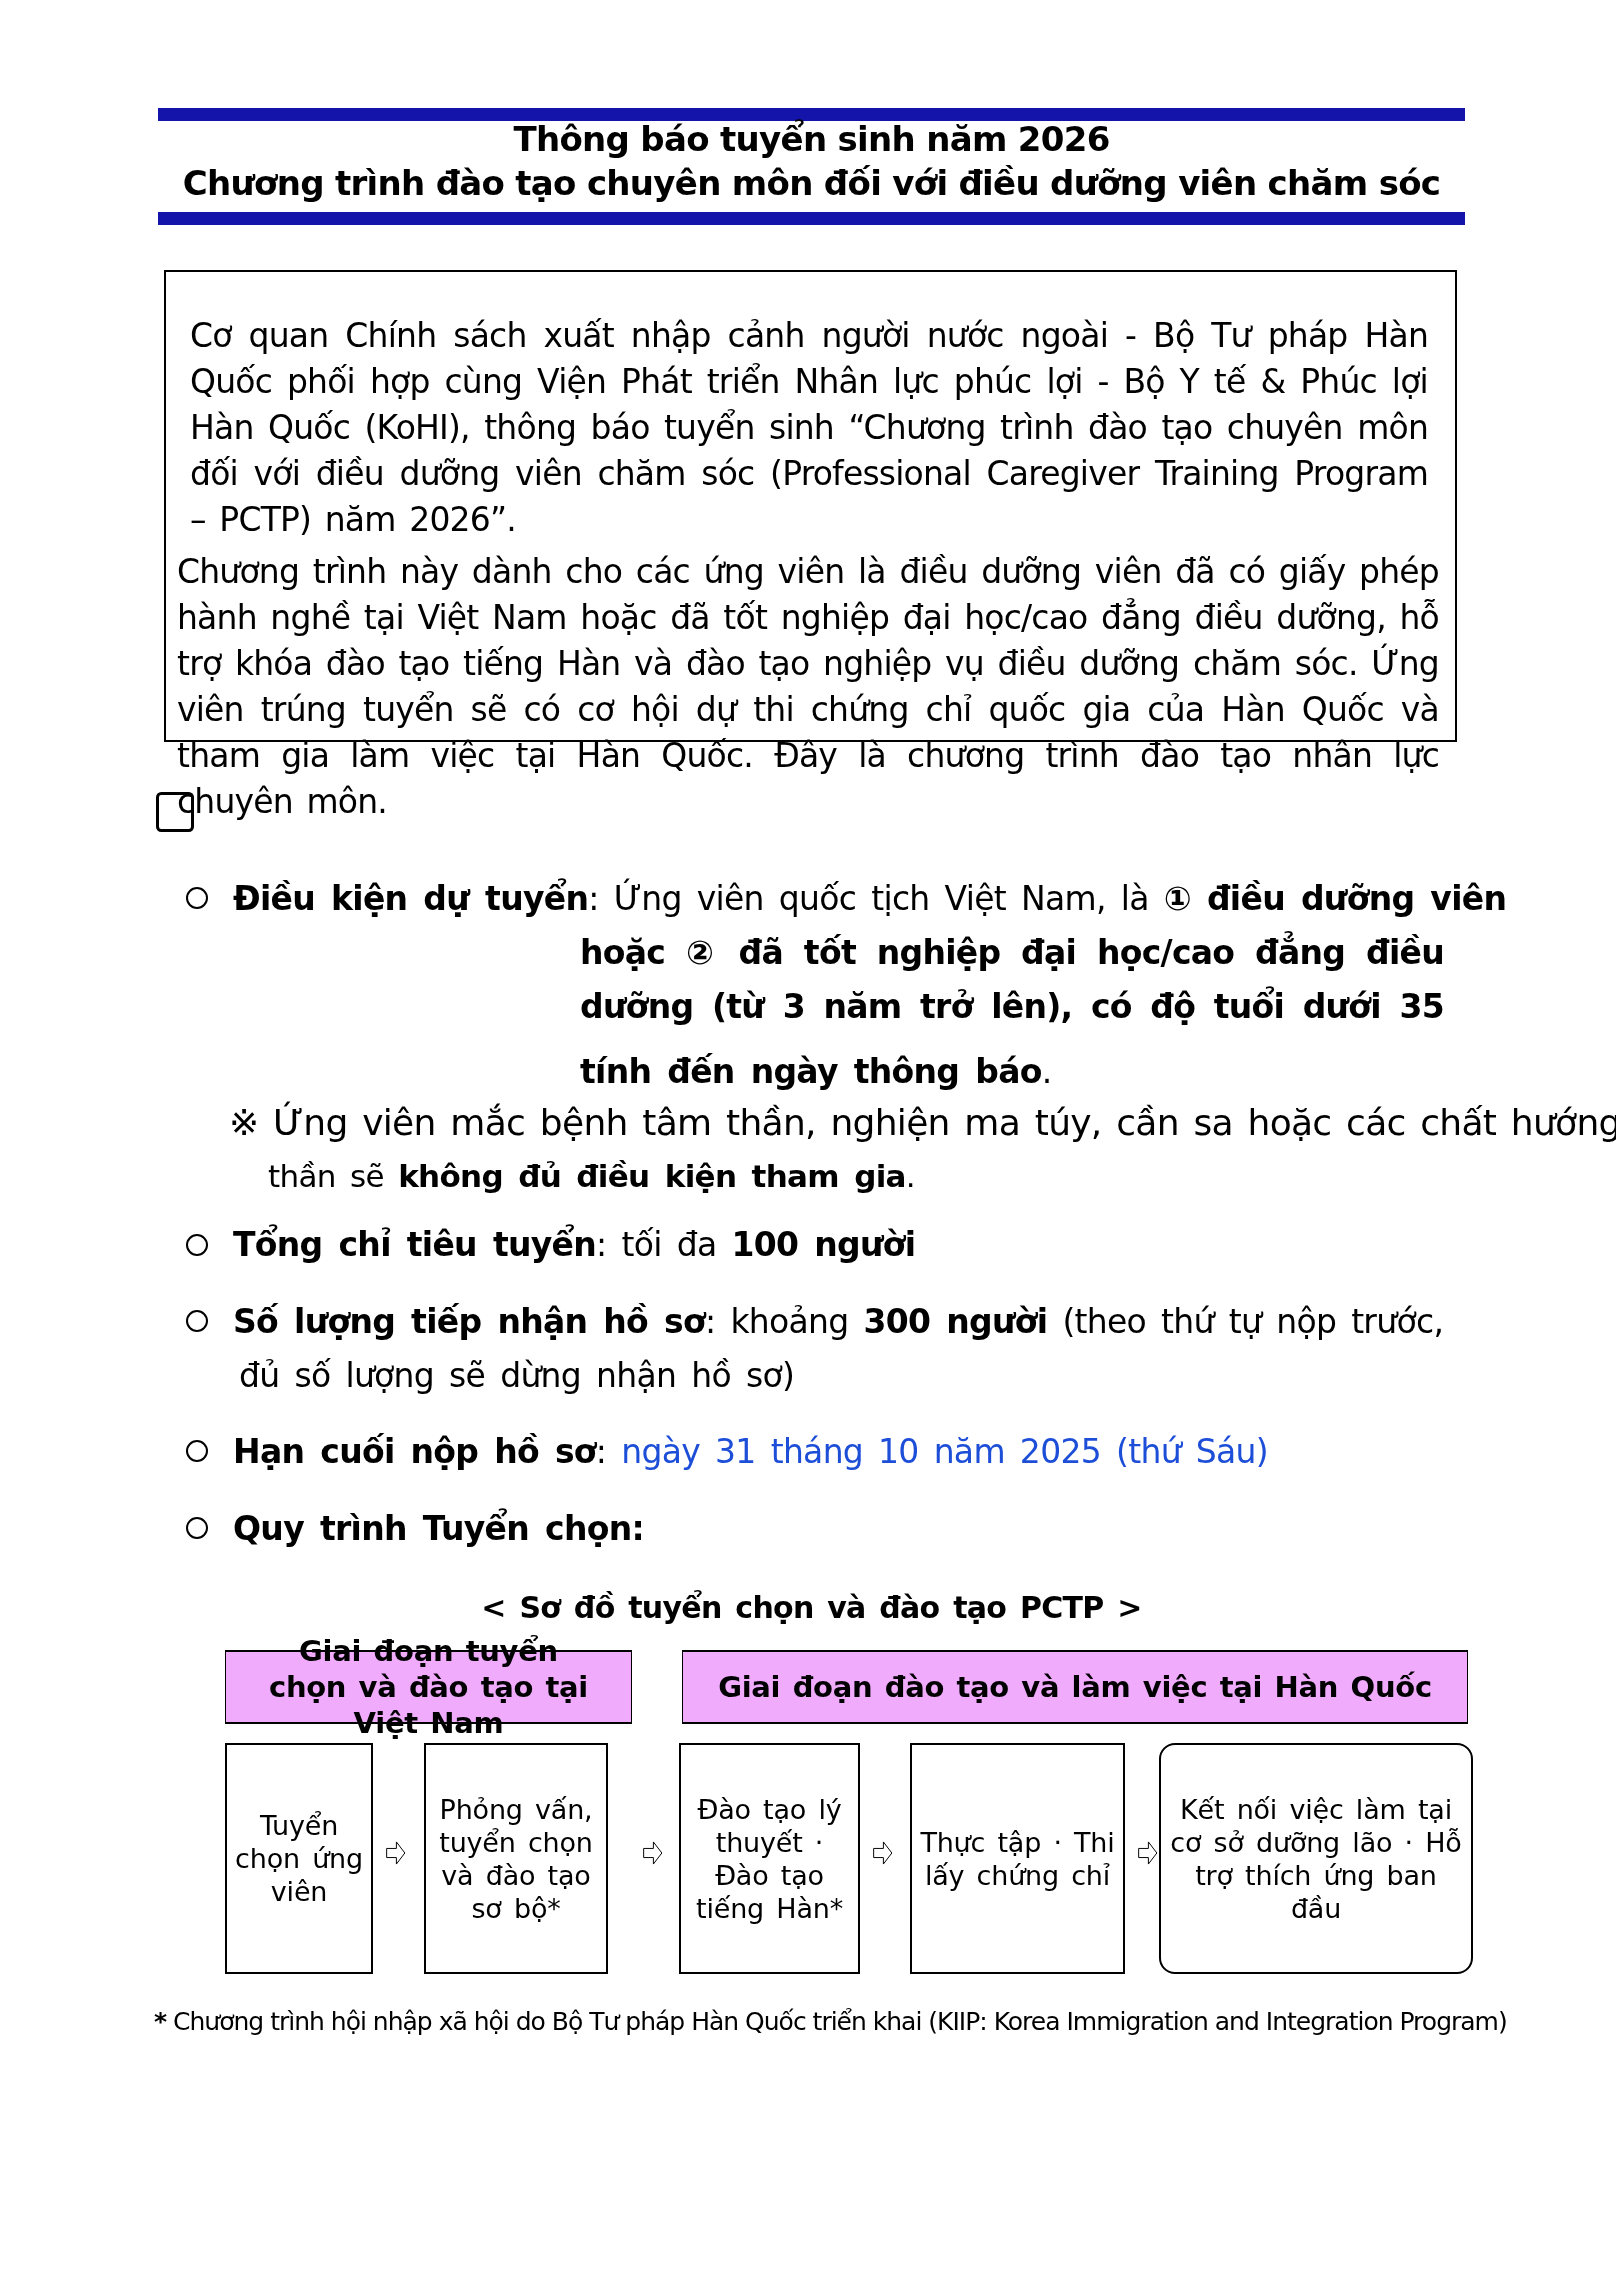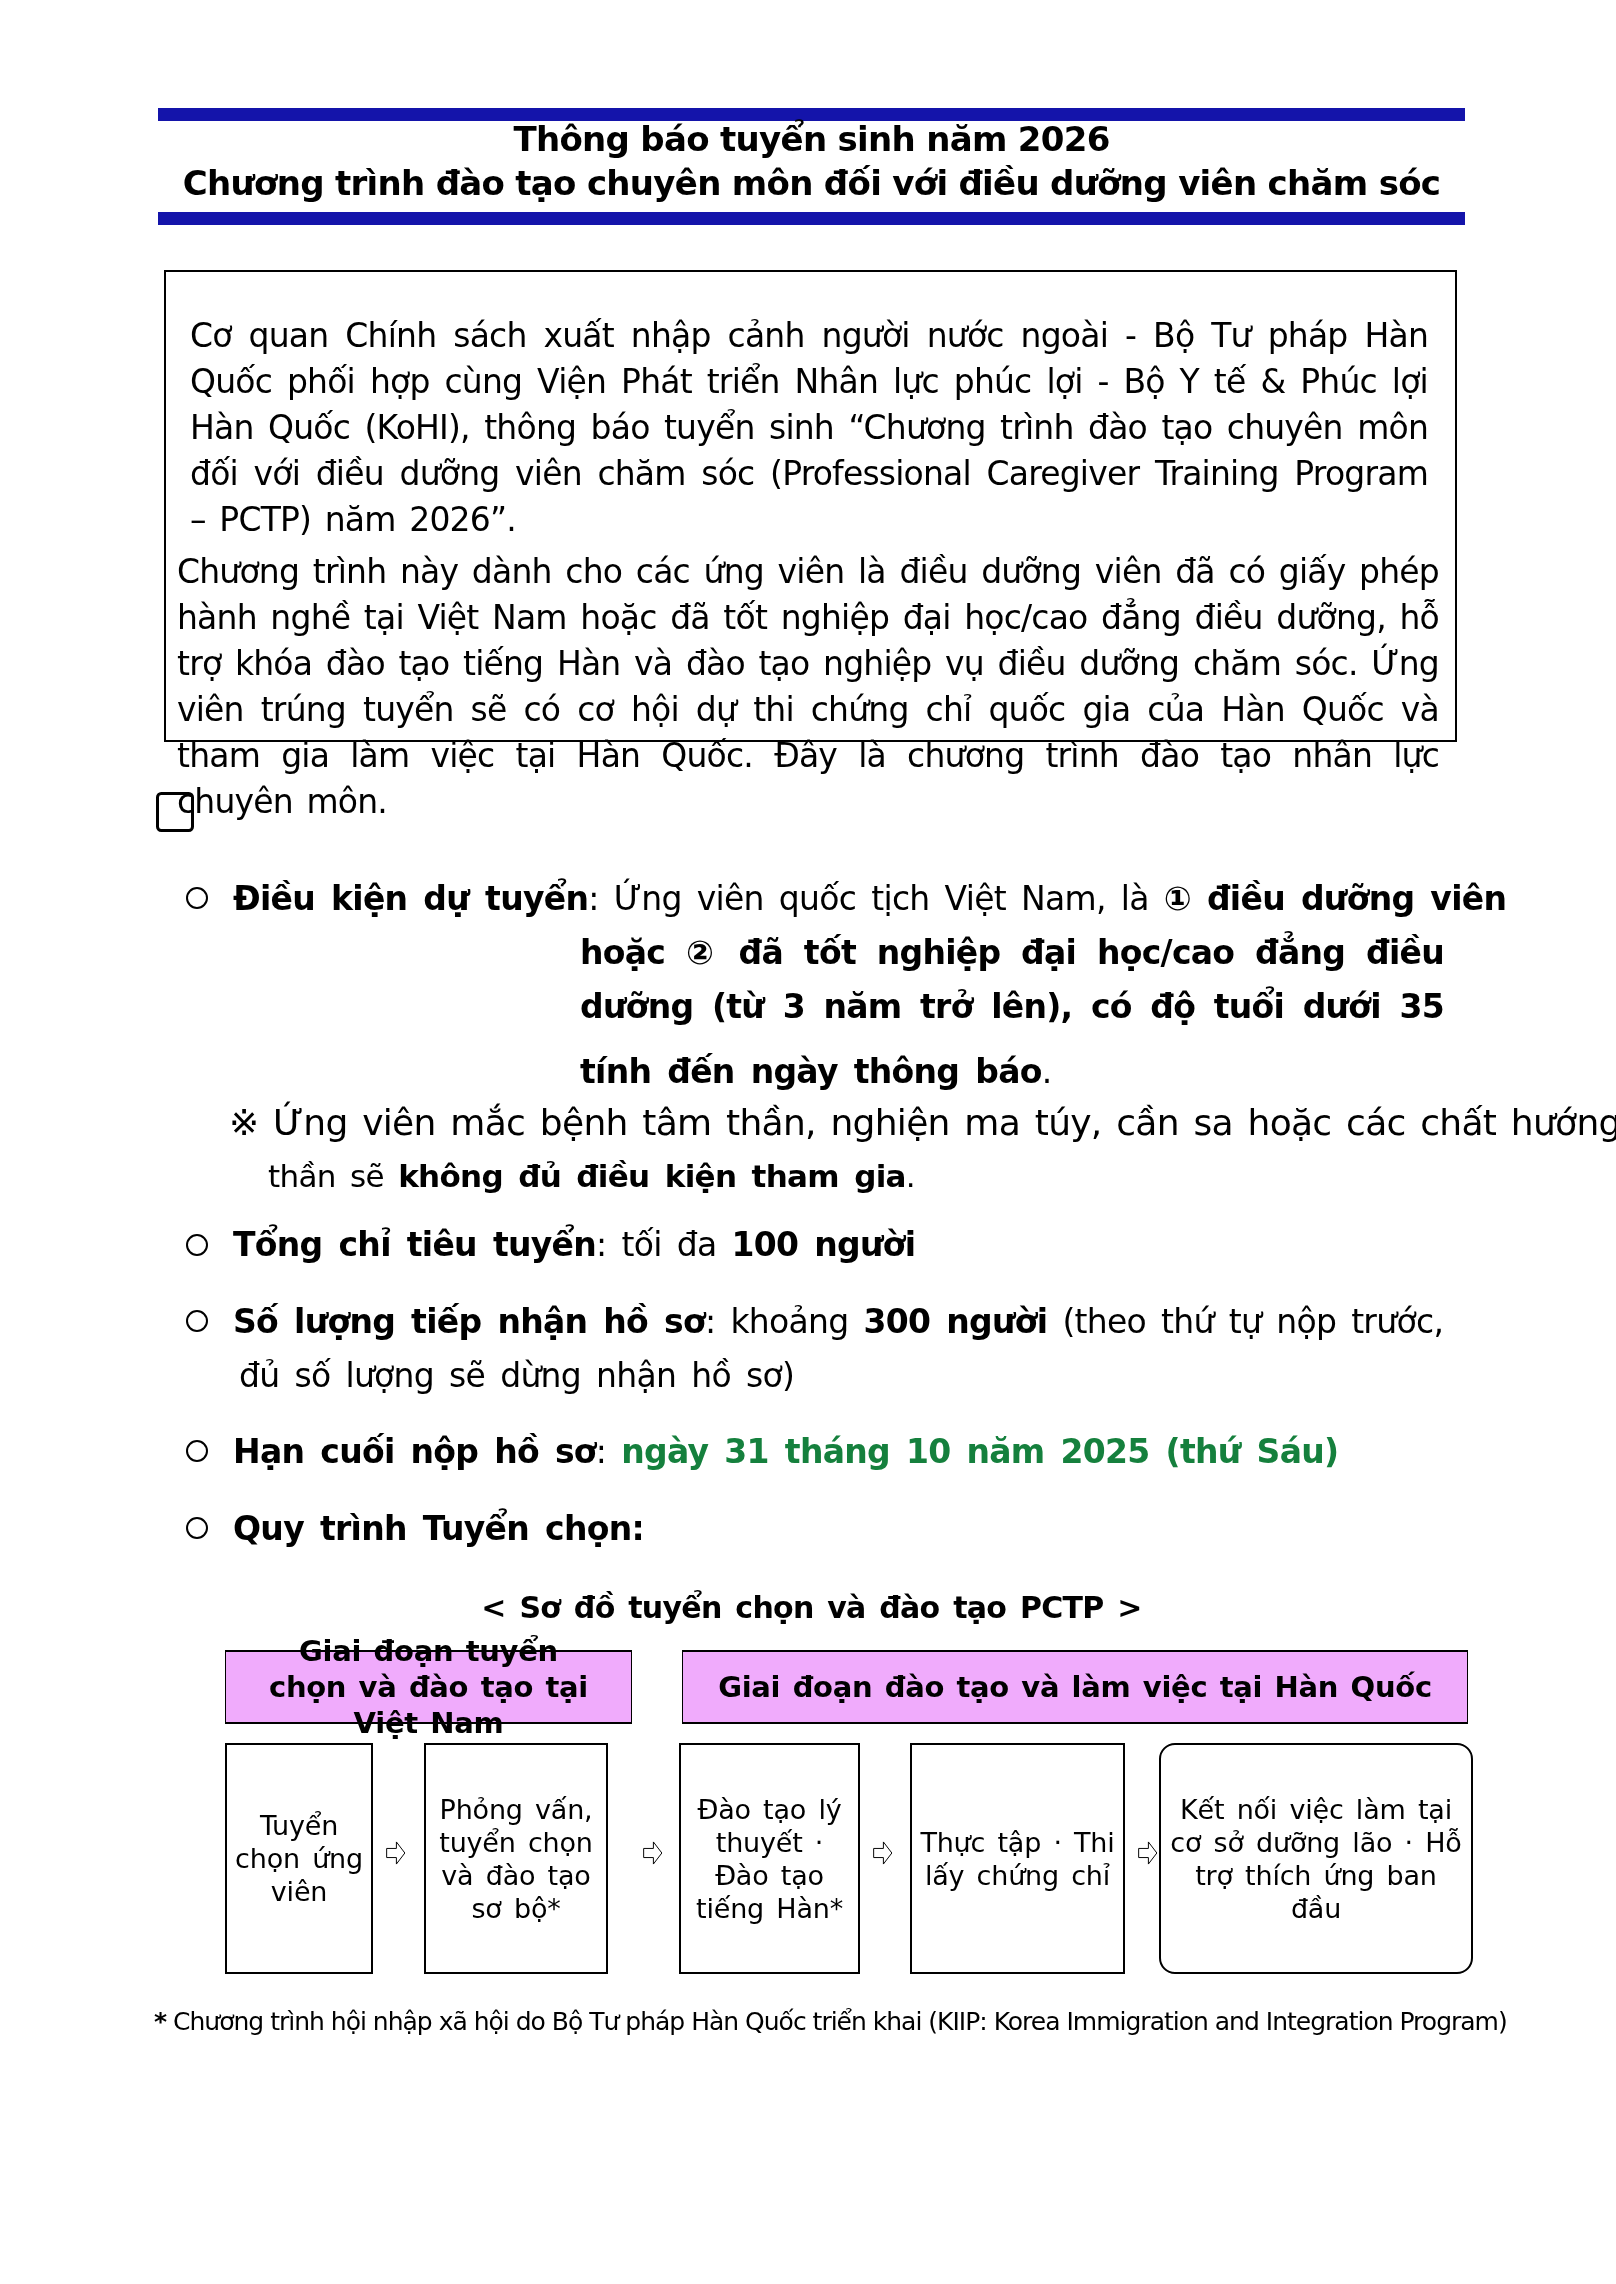--- a/index.html
+++ b/index.html
@@ -11,21 +11,21 @@
   .intro-box { position:absolute; left:164px; top:270px; width:1293px; height:472px;
                border:2px solid #000; box-sizing:border-box; }
   .intro-p { position:absolute; font-size:33px; line-height:46px; text-align:justify;
              text-align-last:left; letter-spacing:-0.8px; word-spacing:3.9px;margin-top:39px; }
   .sec-head { position:absolute; left:156px; top:782px; height:59px; display:flex; align-items:center; }
   .checkbox { width:38px; height:40px; border:3.3px solid #000; border-radius:5.2px; box-sizing:border-box; margin-right:25px; }
   .sec-title { font-size:43px; font-weight:bold; letter-spacing:-0.7px; word-spacing:3.9px; }
   .bullet-circle { position:absolute; width:22px; height:22px; border:2.6px solid #000; border-radius:50%; box-sizing:border-box; }
   .txt { position:absolute; font-size:33px; line-height:55px; white-space:nowrap; letter-spacing:-0.7px; word-spacing:5.2px; }
   .b { font-weight:bold;text-align:center; }
-  .red { color:#15803d; font-weight:bold; }
+  .red { color:#1d4ed8; font-weight:normal; }
   .just { white-space:normal; text-align:justify; text-align-last:justify; }
   .caption { position:absolute; left:158px; width:1307px; top:1590px; text-align:center; font-weight:bold;
              font-size:30px; letter-spacing:-0.7px; word-spacing:3.9px; }
   .stage { position:absolute; background:#f0abfc; border-top:2.6px solid #000; border-bottom:2.6px solid #000;
            border-left:1.3px solid #000; border-right:1.3px solid #000; box-sizing:border-box;
            display:flex; align-items:center; justify-content:center; text-align:center;
            font-weight:bold; font-size:29px; line-height:36px; letter-spacing:-0.3px; word-spacing:2.6px; }
   .step { position:absolute; top:1743px; height:231px; border:2px solid #000; box-sizing:border-box;
           display:flex; align-items:center; justify-content:center; text-align:center;
           font-size:27px; line-height:33px; letter-spacing:-0.2px; word-spacing:3.9px; padding:0 7.8px; }

